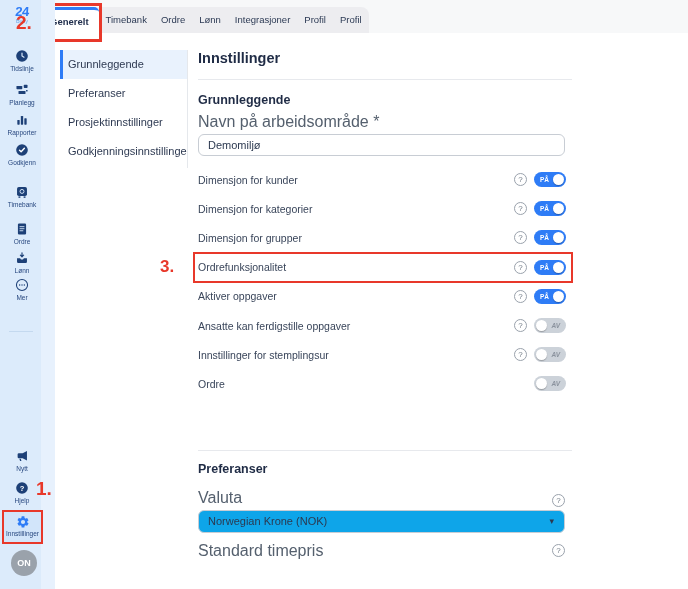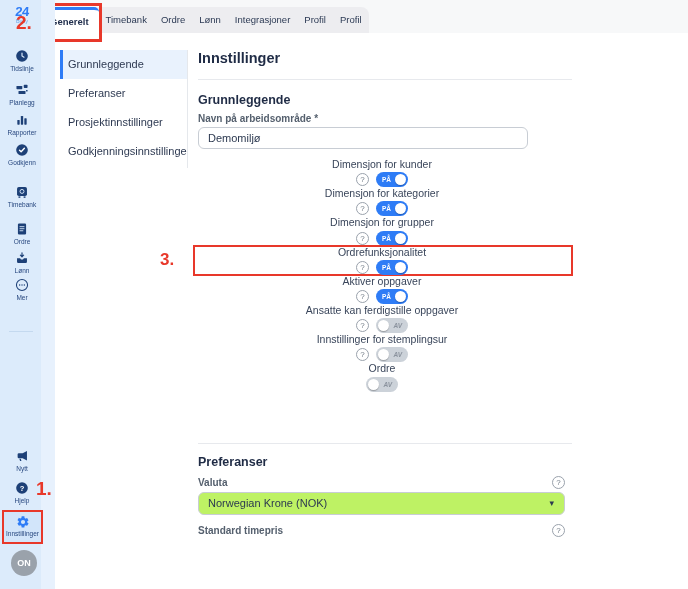--- a/index.html
+++ b/index.html
@@ -43,48 +43,48 @@
   h1.page-title .sub{color:#a9b0bb;font-weight:700;}
   .cols{display:flex;margin-top:17px;}
   .subnav{width:127px;border-right:1px solid #e5e8ec;padding-bottom:2px;align-self:flex-start;}
   .subnav-item{font-size:11px;color:#2e3a52;height:29px;line-height:29px;padding-left:8px;cursor:pointer;
     white-space:nowrap;overflow:hidden;}
   .subnav-item.active{border-left:3px solid #2e7cf6;padding-left:5px;background:#e9f2fd;font-weight:400;}
   .main{margin-left:10px;width:374px;}
   h2.main-title{margin:0;font-size:14.5px;font-weight:700;color:#1f2b45;}
   .divider{height:1px;background:#e7e9ed;margin-top:13px;}
   h3.sec-title{margin:13px 0 0 0;font-size:12.5px;font-weight:700;color:#1f2b45;}
-  .field-label{font-size:10px;color:#55606e;margin-top:6px;font-weight:bold;}
-  .text-input{display:block;margin-top:3px;width:330px;height:22px;box-sizing:border-box;
+  .field-label{font-size:16px;color:#55606e;margin-top:6px;}
+  .text-input{display:block;margin-top:3px;width:367px;height:22px;box-sizing:border-box;
     border:1px solid #c8cdd4;border-radius:6px;padding:0 9px;font-size:11px;color:#2c3950;
     font-family:"Liberation Sans",sans-serif;background:#fff;}
   .rows{margin-top:9px;}
-  .srow{display:flex;align-items:center;justify-content:space-between;height:29.2px;padding-right:6px;position:relative;flex-direction:column;}
+  .srow{display:flex;align-items:center;justify-content:space-between;height:29.2px;padding-right:6px;position:relative;}
   .row-label{font-size:10.5px;color:#39455a;}
   .row-right{display:flex;align-items:center;gap:7px;}
   .help{width:11px;height:11px;border-radius:50%;border:1px solid #9aa2ac;color:#707a85;font-size:8px;
     line-height:11px;text-align:center;box-sizing:content-box;cursor:pointer;flex:0 0 auto;}
   .tog{position:relative;width:32px;height:15px;border-radius:8px;cursor:pointer;flex:0 0 auto;}
   .tog-label{position:absolute;top:0;font-size:6.5px;font-weight:700;line-height:15px;}
   .tog-knob{position:absolute;top:2px;width:11px;height:11px;border-radius:50%;background:#ffffff;
     box-shadow:0 1px 1px rgba(0,0,0,.25);}
   .tog.on{background:#2e7cf6;}
   .tog.on .tog-label{left:6px;color:#ffffff;}
   .tog.on .tog-knob{right:2px;}
   .tog.off{background:#ccd2d9;}
   .tog.off .tog-label{right:6px;color:#8b939e;font-style:italic;}
   .tog.off .tog-knob{left:2px;}
   .row-outline{position:absolute;left:-5px;right:-1px;top:-1px;bottom:-1px;border:2px solid #e8382a;pointer-events:none;}
   .anno3{position:absolute;left:-38px;top:4px;font-size:17px;color:#e8382a;font-weight:700;}
   .label-row{display:flex;align-items:center;justify-content:space-between;width:367px;}
   .select{position:relative;margin-top:3px;width:367px;height:23px;box-sizing:border-box;
     border:1px solid #c8cdd4;border-radius:6px;font-size:11px;color:#2c3950;line-height:21px;
-    padding:0 16px 0 9px;background:#bef264;cursor:pointer;}
+    padding:0 16px 0 9px;background:#0ea5e9;cursor:pointer;}
   .caret{position:absolute;right:10px;top:0;line-height:21px;font-size:9px;color:#2c3950;}
-  .mt-valuta{margin-top:7px;}
+  .mt-valuta{margin-top:13px;align-items:flex-end;}
   .mt-timepris{margin-top:9px;}
   .divider2{margin-top:51px;}
   h3.pref-title{margin-top:11px;}
 </style>
 </head>
 <body>
 
 <div class="sidebar">
   <div class="sidebar-strip"></div>
 

